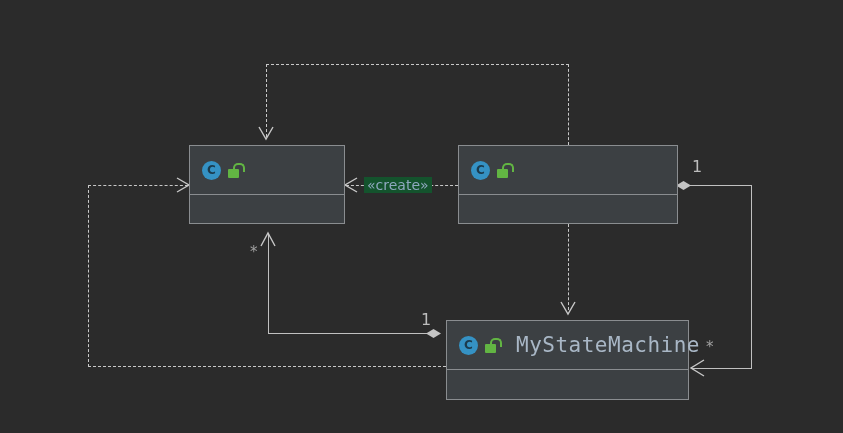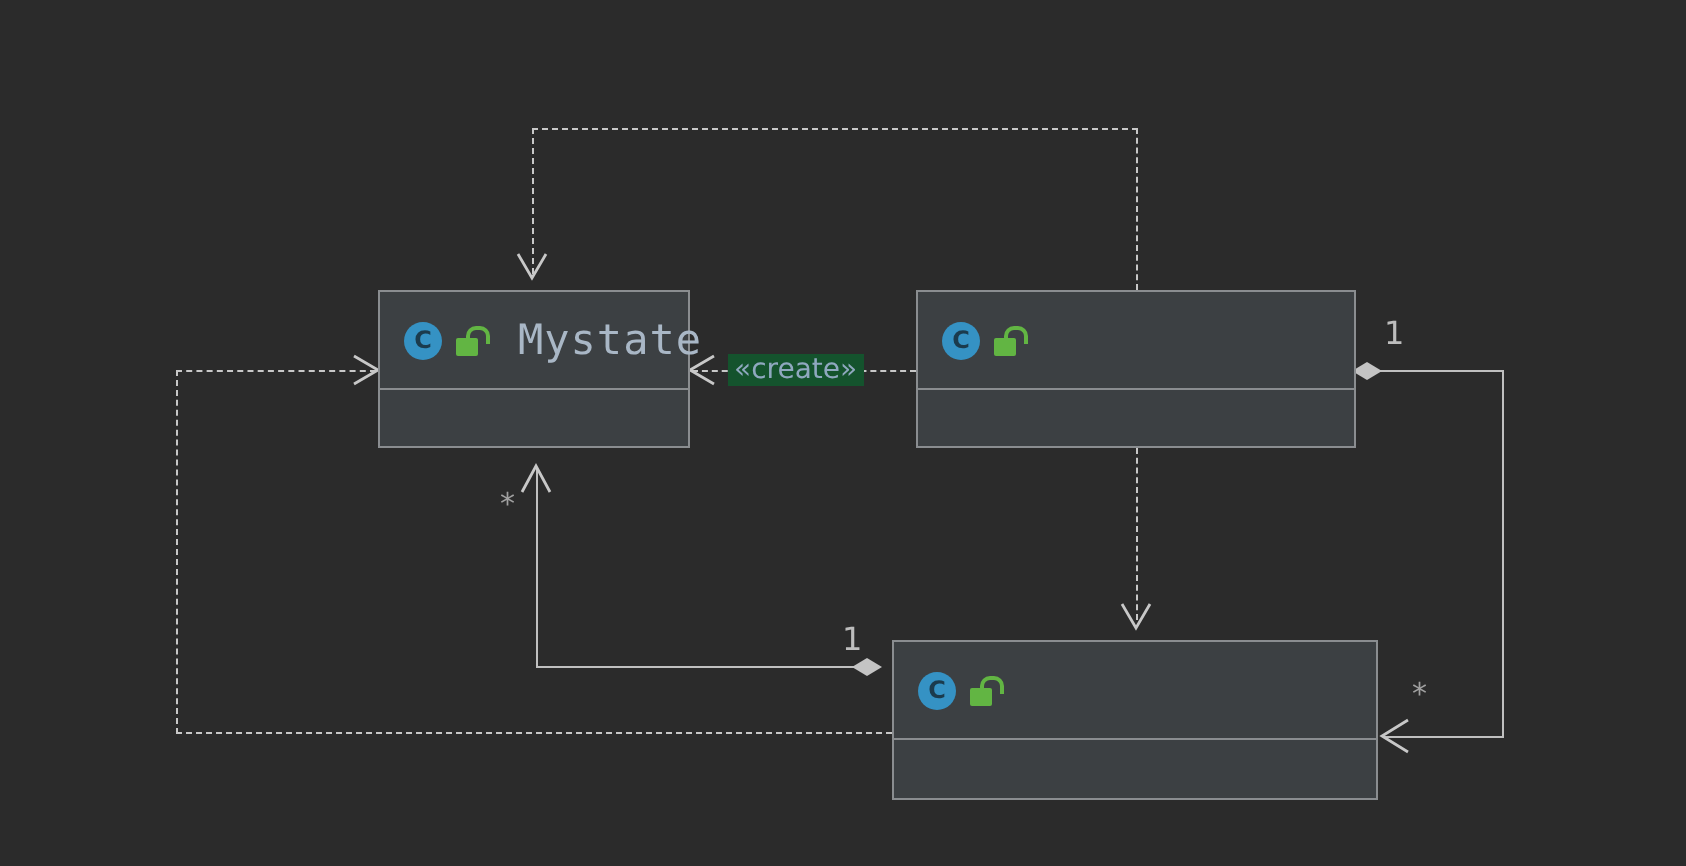--- a/index.html
+++ b/index.html
@@ -180,21 +180,20 @@
     <path d="M -11,-7 L 1,0 L -11,7"></path>
   </svg>
 
   <div class="uml-class" style="left:189px; top:145px; width:156px; height:79px;">
     <div class="uml-header">
       <span class="icon-c">C</span>
       <span class="icon-lock">
         <span class="shackle"></span>
         <span class="body"></span>
       </span>
-      <span class="class-name">Mystate</span>
     </div>
     <div class="uml-body"></div>
   </div>
 
   <div class="uml-class" style="left:458px; top:145px; width:220px; height:79px;">
     <div class="uml-header">
       <span class="icon-c">C</span>
       <span class="icon-lock">
         <span class="shackle"></span>
         <span class="body"></span>
@@ -203,17 +202,18 @@
     <div class="uml-body"></div>
   </div>
 
   <div class="uml-class" style="left:446px; top:320px; width:243px; height:80px;">
     <div class="uml-header">
       <span class="icon-c">C</span>
       <span class="icon-lock">
         <span class="shackle"></span>
         <span class="body"></span>
       </span>
+      <span class="class-name">MyStateMachine</span>
     </div>
     <div class="uml-body"></div>
   </div>
 
 </div>
 
 </body></html>

